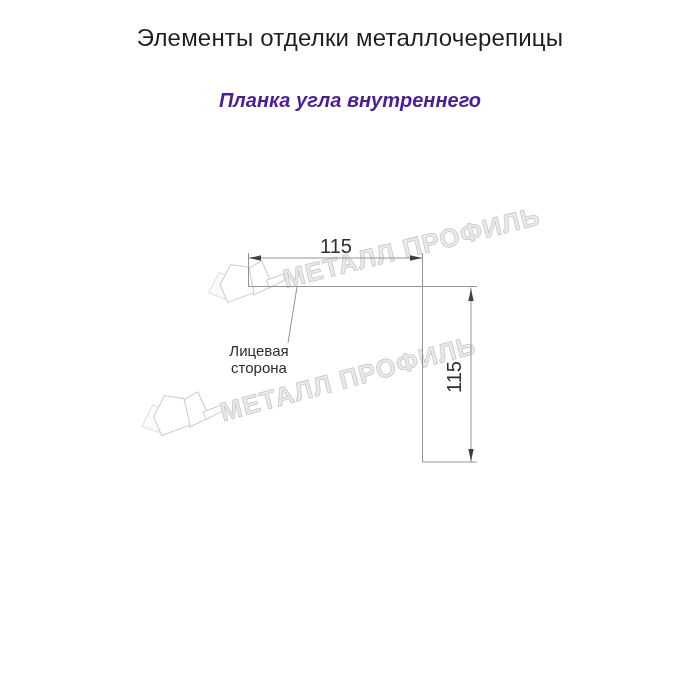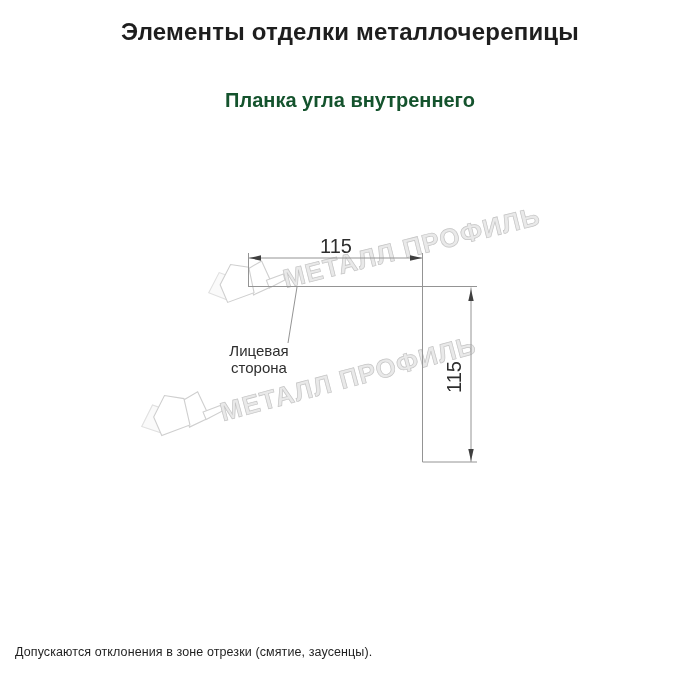--- a/index.html
+++ b/index.html
@@ -1,26 +1,26 @@
 <!DOCTYPE html>
 <html><head>
 <meta charset="utf-8">
 <style>
   html,body { margin:0; padding:0; }
   body {
     width:700px; height:700px; position:relative; background:#ffffff;
     font-family:"Liberation Sans", sans-serif; overflow:hidden;
   }
   .page-title {
-    position:absolute; top:18px; left:0; width:700px; text-align:center;
-    font-size:24px; font-weight:bold; color:#1e1e1e; letter-spacing:0.2px;
+    position:absolute; top:24px; left:0; width:700px; text-align:center;
+    font-size:24px; font-weight:normal; color:#1e1e1e; letter-spacing:0.2px;
   }
   .subtitle-block {
     position:absolute; top:84px; left:0; width:700px; text-align:center;
-    font-size:20px; font-weight:bold; color:#14532d; line-height:32px;
+    font-size:20px; font-weight:bold; color:#4c1d95; line-height:32px;font-style:italic;
   }
   .footer-notes {
     position:absolute; left:15px; top:644px; font-size:12.5px; color:#1f1f1f;
     line-height:16px; letter-spacing:0.1px;
   }
   svg.drawing-layer { position:absolute; left:0; top:0; }
   .draw-line { stroke:#949494; stroke-width:1; fill:none; }
   .arrowhead { fill:#3f3f3f; stroke:none; }
   .dim-text { font-size:20px; fill:#2e2e2e; }
   .face-text { font-size:15px; fill:#2e2e2e; }
@@ -80,14 +80,13 @@
   </g>
 
   <g>
     <line class="draw-line" x1="297" y1="287" x2="288" y2="343"></line>
     <text class="face-text" x="259" y="356" text-anchor="middle">Лицевая</text>
     <text class="face-text" x="259" y="373" text-anchor="middle">сторона</text>
   </g>
 </svg>
 
 <div class="footer-notes">
-  <div>Допускаются отклонения в зоне отрезки (смятие, заусенцы).</div>
 </div>
 
 </body></html>

